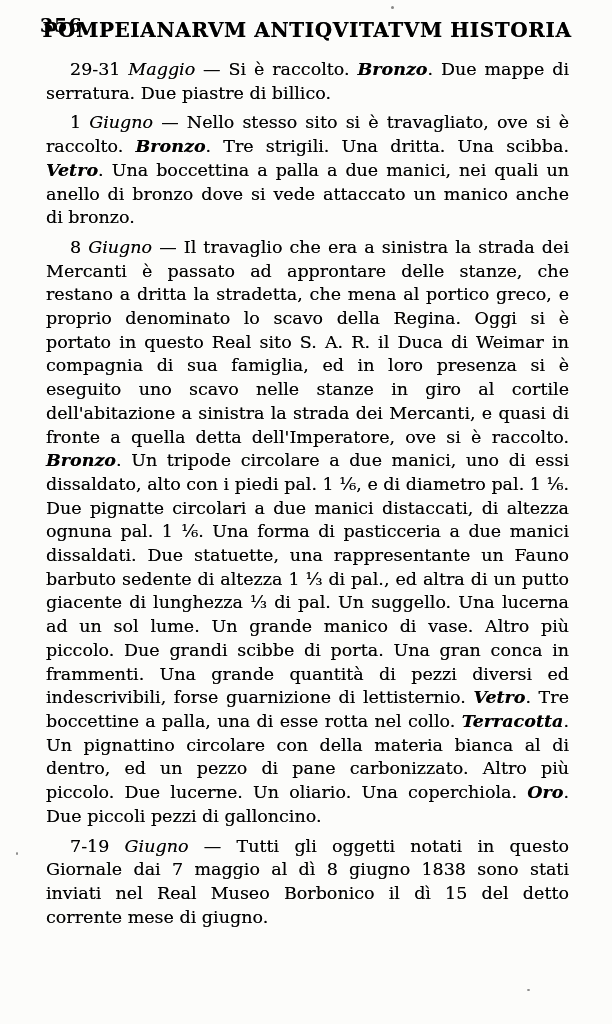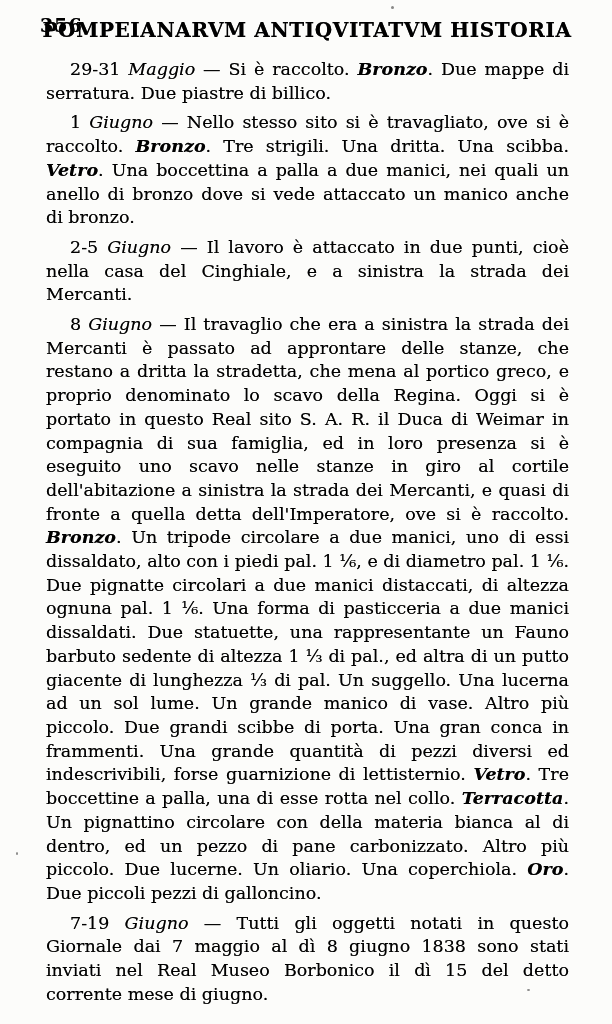--- a/index.html
+++ b/index.html
@@ -78,17 +78,16 @@
   <span class="speckle s4"></span>
 
   <div class="running-head">
     <span class="page-number">356</span>
     <span class="head-title">POMPEIANARVM ANTIQVITATVM HISTORIA</span>
   </div>
 
   <div class="text-block" id="paragraphs">
       <p><span>29-31 </span><span class="it">Maggio</span><span> — Si è raccolto. </span><span class="bi">Bronzo</span><span>. Due mappe di serratura. Due piastre di billico.</span></p>
       <p><span>1 </span><span class="it">Giugno</span><span> — Nello stesso sito si è travagliato, ove si è raccolto. </span><span class="bi">Bronzo</span><span>. Tre strigili. Una dritta. Una scibba. </span><span class="bi">Vetro</span><span>. Una boccettina a palla a due manici, nei quali un anello di bronzo dove si vede attaccato un manico anche di bronzo.</span></p>
-      <p><span>2-5 </span><span class="it">Giugno</span><span> — Il lavoro è attaccato in due punti, cioè nella casa del Cinghiale, e a sinistra la strada dei Mercanti.</span></p>
       <p><span>8 </span><span class="it">Giugno</span><span> — Il travaglio che era a sinistra la strada dei Mercanti è passato ad approntare delle stanze, che restano a dritta la stradetta, che mena al portico greco, e proprio denominato lo scavo della Regina. Oggi si è portato in questo Real sito S. A. R. il Duca di Weimar in compagnia di sua famiglia, ed in loro presenza si è eseguito uno scavo nelle stanze in giro al cortile dell'abitazione a sinistra la strada dei Mercanti, e quasi di fronte a quella detta dell'Imperatore, ove si è raccolto. </span><span class="bi">Bronzo</span><span>. Un tripode circolare a due manici, uno di essi dissaldato, alto con i piedi pal. 1 ¹⁄₆, e di diametro pal. 1 ¹⁄₆. Due pignatte circolari a due manici distaccati, di altezza ognuna pal. 1 ¹⁄₆. Una forma di pasticceria a due manici dissaldati. Due statuette, una rappresentante un Fauno barbuto sedente di altezza 1 ¹⁄₃ di pal., ed altra di un putto giacente di lunghezza ¹⁄₃ di pal. Un suggello. Una lucerna ad un sol lume. Un grande manico di vase. Altro più piccolo. Due grandi scibbe di porta. Una gran conca in frammenti. Una grande quantità di pezzi diversi ed indescrivibili, forse guarnizione di lettisternio. </span><span class="bi">Vetro</span><span>. Tre boccettine a palla, una di esse rotta nel collo. </span><span class="bi">Terracotta</span><span>. Un pignattino circolare con della materia bianca al di dentro, ed un pezzo di pane carbonizzato. Altro più piccolo. Due lucerne. Un oliario. Una coperchiola. </span><span class="bi">Oro</span><span>. Due piccoli pezzi di galloncino.</span></p>
       <p><span>7-19 </span><span class="it">Giugno</span><span> — Tutti gli oggetti notati in questo Giornale dai 7 maggio al dì 8 giugno 1838 sono stati inviati nel Real Museo Borbonico il dì 15 del detto corrente mese di giugno.</span></p>
     </div>
 </div>
 
 </body></html>

